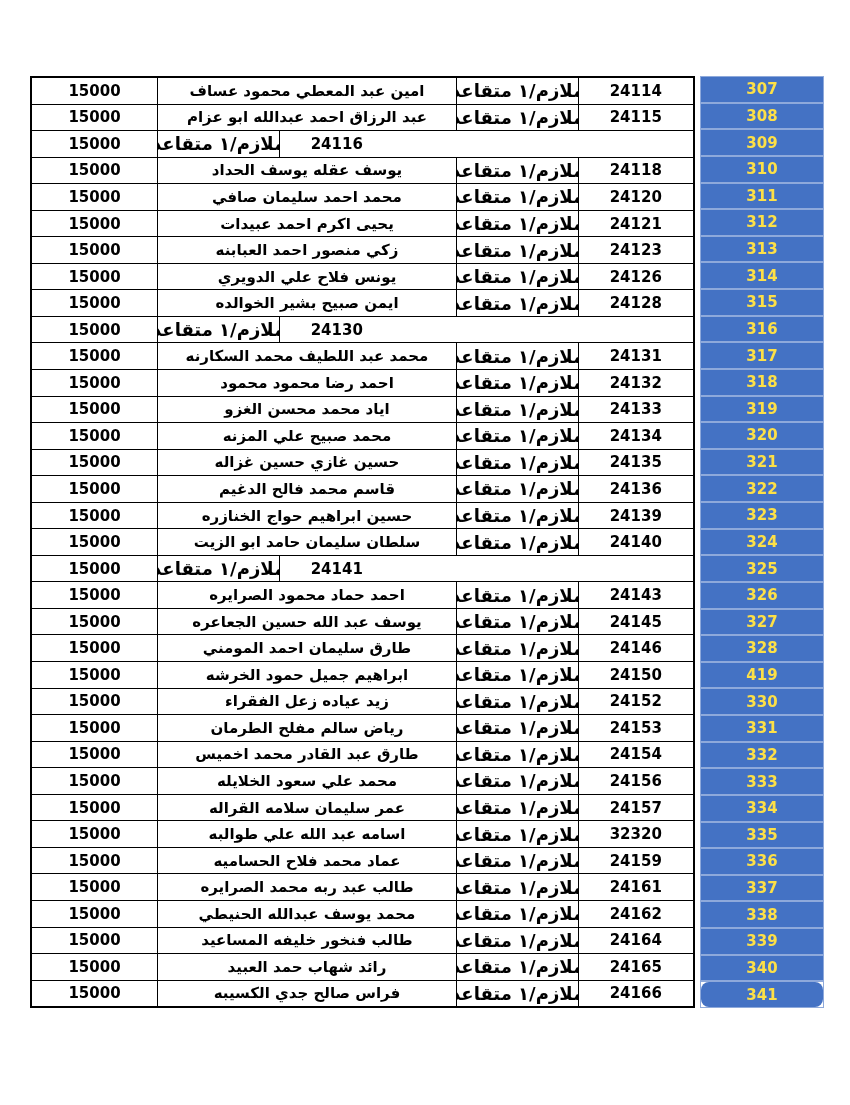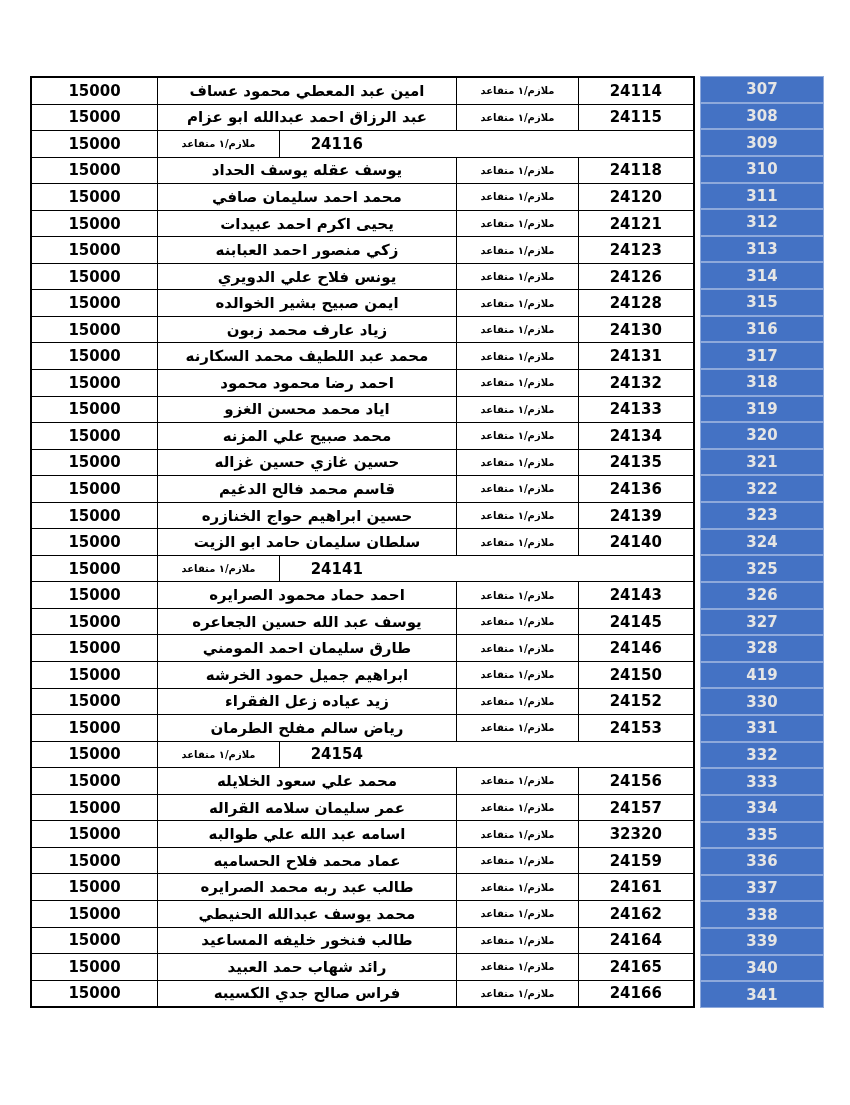--- a/index.html
+++ b/index.html
@@ -51,21 +51,21 @@
     border-right: 1.5px solid #000000;
   }
   .c-name {
     width: 299px;
     font-size: 15px;
     direction: rtl;
     border-right: 1.5px solid #000000;
   }
   .c-rank {
     width: 122px;
-    font-size: 10px;
+    font-size: 18px;
     direction: rtl;
     border-right: 1.5px solid #000000;
     text-align: right;
   }
   .c-id {
     width: 113.5px;
     font-size: 15px;
   }
   .num-col {
     position: absolute;
@@ -76,26 +76,26 @@
     display: flex;
     flex-direction: column;
     border: 1.5px solid #8EA9DB;
   }
   .num-cell {
     flex: 1 1 0;
     display: flex;
     align-items: center;
     justify-content: center;
     background: #4472C4;
-    color: #e5e5e5;
+    color: #fde047;
     font-size: 15px;
     font-weight: bold;
     border-bottom: 2px solid #8EA9DB;
   }
-  .num-cell:last-child { border-bottom: none; }
+  .num-cell:last-child { border-bottom: none; border-radius: 8px; }
 </style>
 </head>
 <body>
 
 <div class="page">
   <div class="table-wrap">
 
     <div class="main-table">
   <div class="main-row">
     <div class="cell c-amount">15000</div>
@@ -154,21 +154,20 @@
 
   <div class="main-row">
     <div class="cell c-amount">15000</div>
     <div class="cell c-name">ايمن صبيح بشير الخوالده</div>
     <div class="cell c-rank">ملازم/١ متقاعد</div>
     <div class="cell c-id">24128</div>
   </div>
 
   <div class="main-row">
     <div class="cell c-amount">15000</div>
-    <div class="cell c-name">زياد عارف محمد زبون</div>
     <div class="cell c-rank">ملازم/١ متقاعد</div>
     <div class="cell c-id">24130</div>
   </div>
 
   <div class="main-row">
     <div class="cell c-amount">15000</div>
     <div class="cell c-name">محمد عبد اللطيف محمد السكارنه</div>
     <div class="cell c-rank">ملازم/١ متقاعد</div>
     <div class="cell c-id">24131</div>
   </div>
@@ -265,20 +264,21 @@
 
   <div class="main-row">
     <div class="cell c-amount">15000</div>
     <div class="cell c-name">رياض سالم مفلح الطرمان</div>
     <div class="cell c-rank">ملازم/١ متقاعد</div>
     <div class="cell c-id">24153</div>
   </div>
 
   <div class="main-row">
     <div class="cell c-amount">15000</div>
+    <div class="cell c-name">طارق عبد القادر محمد اخميس</div>
     <div class="cell c-rank">ملازم/١ متقاعد</div>
     <div class="cell c-id">24154</div>
   </div>
 
   <div class="main-row">
     <div class="cell c-amount">15000</div>
     <div class="cell c-name">محمد علي سعود الخلايله</div>
     <div class="cell c-rank">ملازم/١ متقاعد</div>
     <div class="cell c-id">24156</div>
   </div>

